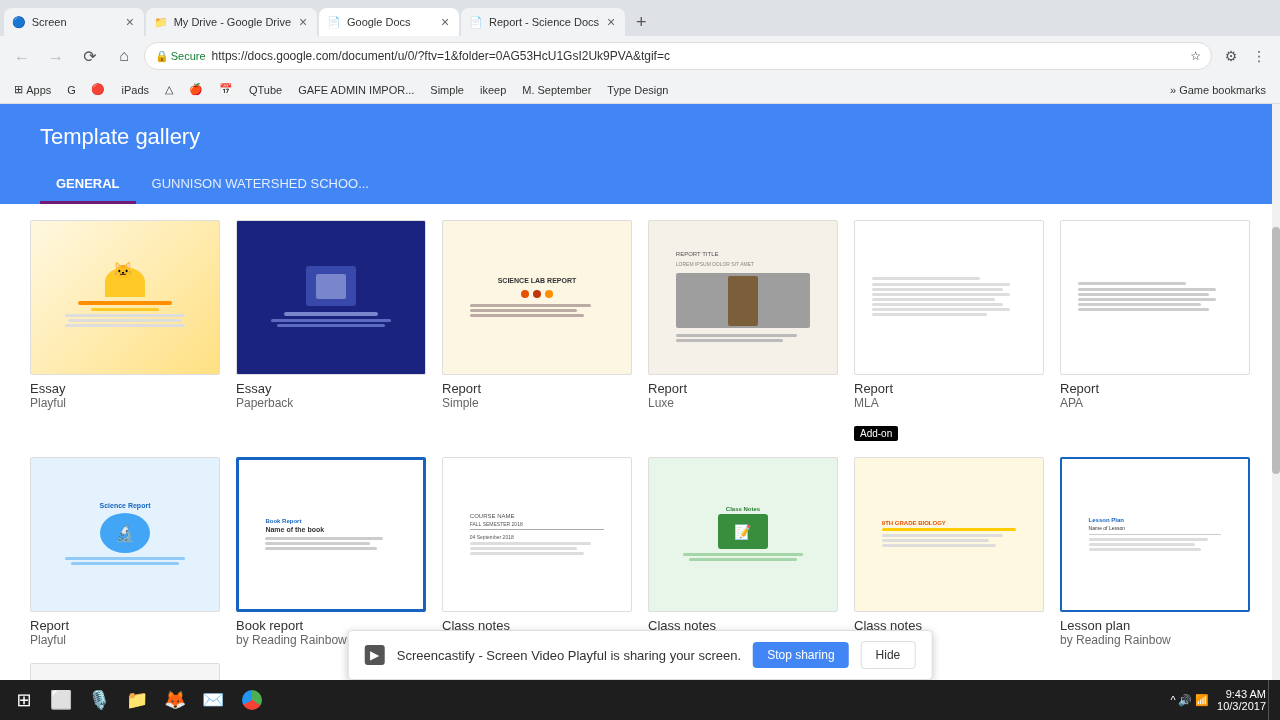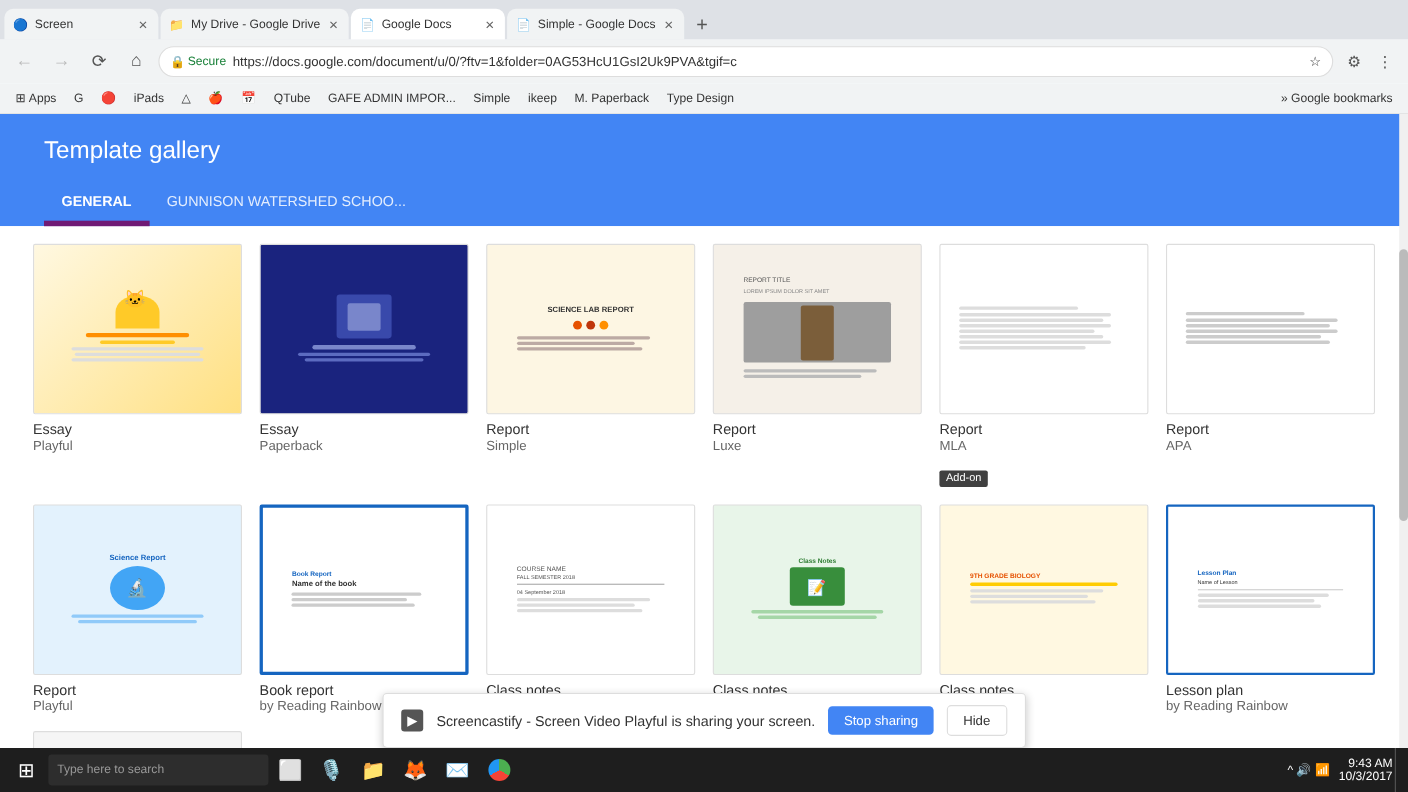--- a/index.html
+++ b/index.html
@@ -112,21 +112,21 @@
     }
     .header-tab {
       padding: 10px 16px;
       font-size: 13px;
       color: rgba(255,255,255,0.85);
       cursor: pointer;
       border-bottom: 3px solid transparent;
     }
     .header-tab.active {
       color: #fff;
-      border-bottom: 5px solid #701a75;
+      border-bottom: 3px solid #701a75;
       font-weight: 600;
     }
 
     
     .templates-area {
       padding: 16px 30px;
       background: #fff;
     }
     .templates-grid {
       display: grid;
@@ -153,21 +153,21 @@
       font-size: 13px;
       color: #333;
       margin-top: 6px;
     }
     .template-subtitle {
       font-size: 12px;
       color: #666;
     }
     .add-on-badge {
       display: inline-block;
-      background: #404040;
+      background: #000000;
       color: #fff;
       font-size: 10px;
       padding: 2px 6px;
       border-radius: 2px;
       margin-top: 16px;
     }
 
     
     .thumb-essay-playful {
       background: linear-gradient(135deg, #fff8e1 0%, #ffe082 100%);
@@ -315,21 +315,21 @@
       <span class="tab-label">My Drive - Google Drive</span>
       <span class="tab-close">×</span>
     </div>
     <div class="tab active">
       <span style="font-size:11px; color:#4285f4;">📄</span>
       <span class="tab-label">Google Docs</span>
       <span class="tab-close">×</span>
     </div>
     <div class="tab">
       <span style="font-size:11px; color:#4285f4;">📄</span>
-      <span class="tab-label">Simple - Google Docs</span>
+      <span class="tab-label">Report - Science Docs</span>
       <span class="tab-close">×</span>
     </div>
     <div class="new-tab-btn">+</div>
   </div>
 
   <div class="address-bar-row">
     <div class="nav-btn disabled">←</div>
     <div class="nav-btn disabled">→</div>
     <div class="nav-btn">⟳</div>
     <div class="nav-btn">⌂</div>
@@ -373,26 +373,26 @@
     <div class="bookmark-item">
       <span>GAFE ADMIN IMPOR...</span>
     </div>
     <div class="bookmark-item">
       <span>Simple</span>
     </div>
     <div class="bookmark-item">
       <span>ikeep</span>
     </div>
     <div class="bookmark-item">
-      <span>M. Paperback</span>
+      <span>M. September</span>
     </div>
     <div class="bookmark-item">
       <span>Type Design</span>
     </div>
-    <div class="bookmarks-overflow">» Google bookmarks</div>
+    <div class="bookmarks-overflow">» Game bookmarks</div>
   </div>
 </div>
 
 <div class="page-content">
 
   <div class="page-header">
     <div class="page-title">Template gallery</div>
     <div class="tabs-row">
       <div class="header-tab active">
         <span>GENERAL</span>
@@ -610,23 +610,20 @@
 
 <div class="screencastify-bar">
   <div class="screencastify-icon" style="background:#555;display:flex;align-items:center;justify-content:center;font-size:12px;color:white;">▶</div>
   <span>Screencastify - Screen Video Playful is sharing your screen.</span>
   <button class="stop-sharing-btn">Stop sharing</button>
   <button class="hide-btn">Hide</button>
 </div>
 
 <div class="taskbar">
   <div class="taskbar-start">⊞</div>
-  <div class="taskbar-search">
-    <span>Type here to search</span>
-  </div>
   <div class="taskbar-item">
     <span class="taskbar-item-icon">⬜</span>
   </div>
   <div class="taskbar-item">
     <span class="taskbar-item-icon">🎙️</span>
   </div>
   <div class="taskbar-item">
     <span class="taskbar-item-icon">📁</span>
   </div>
   <div class="taskbar-item">

